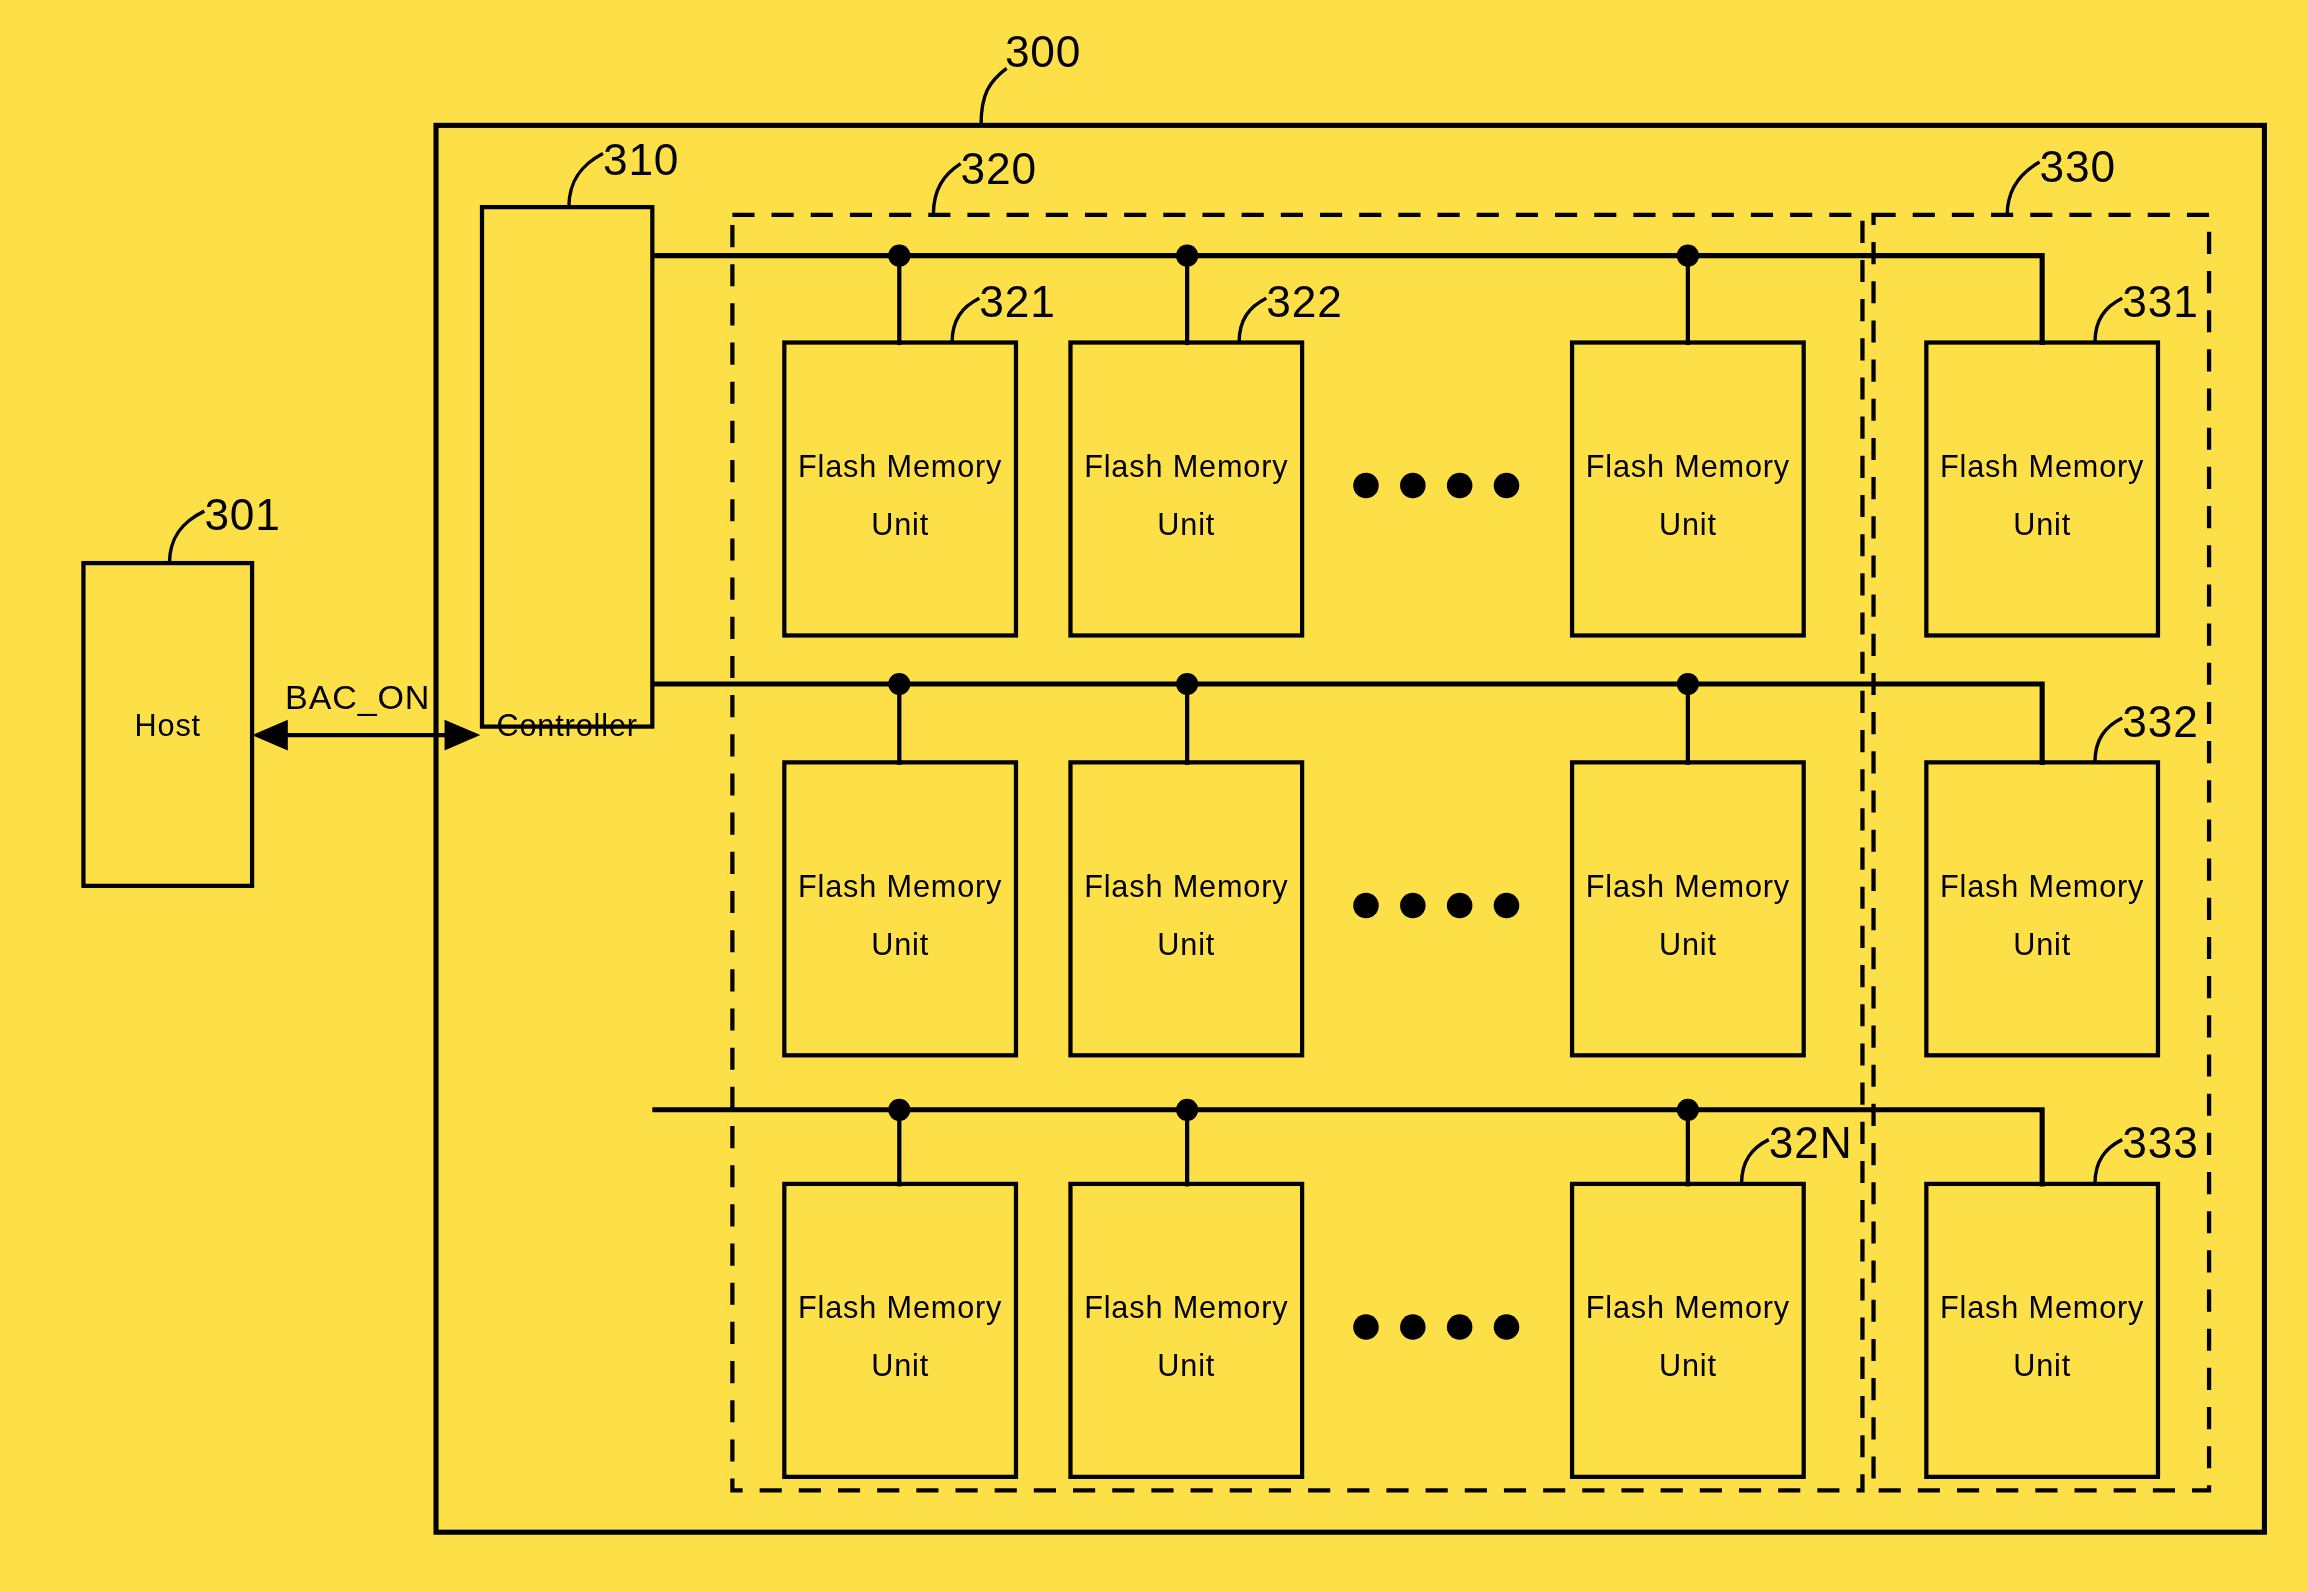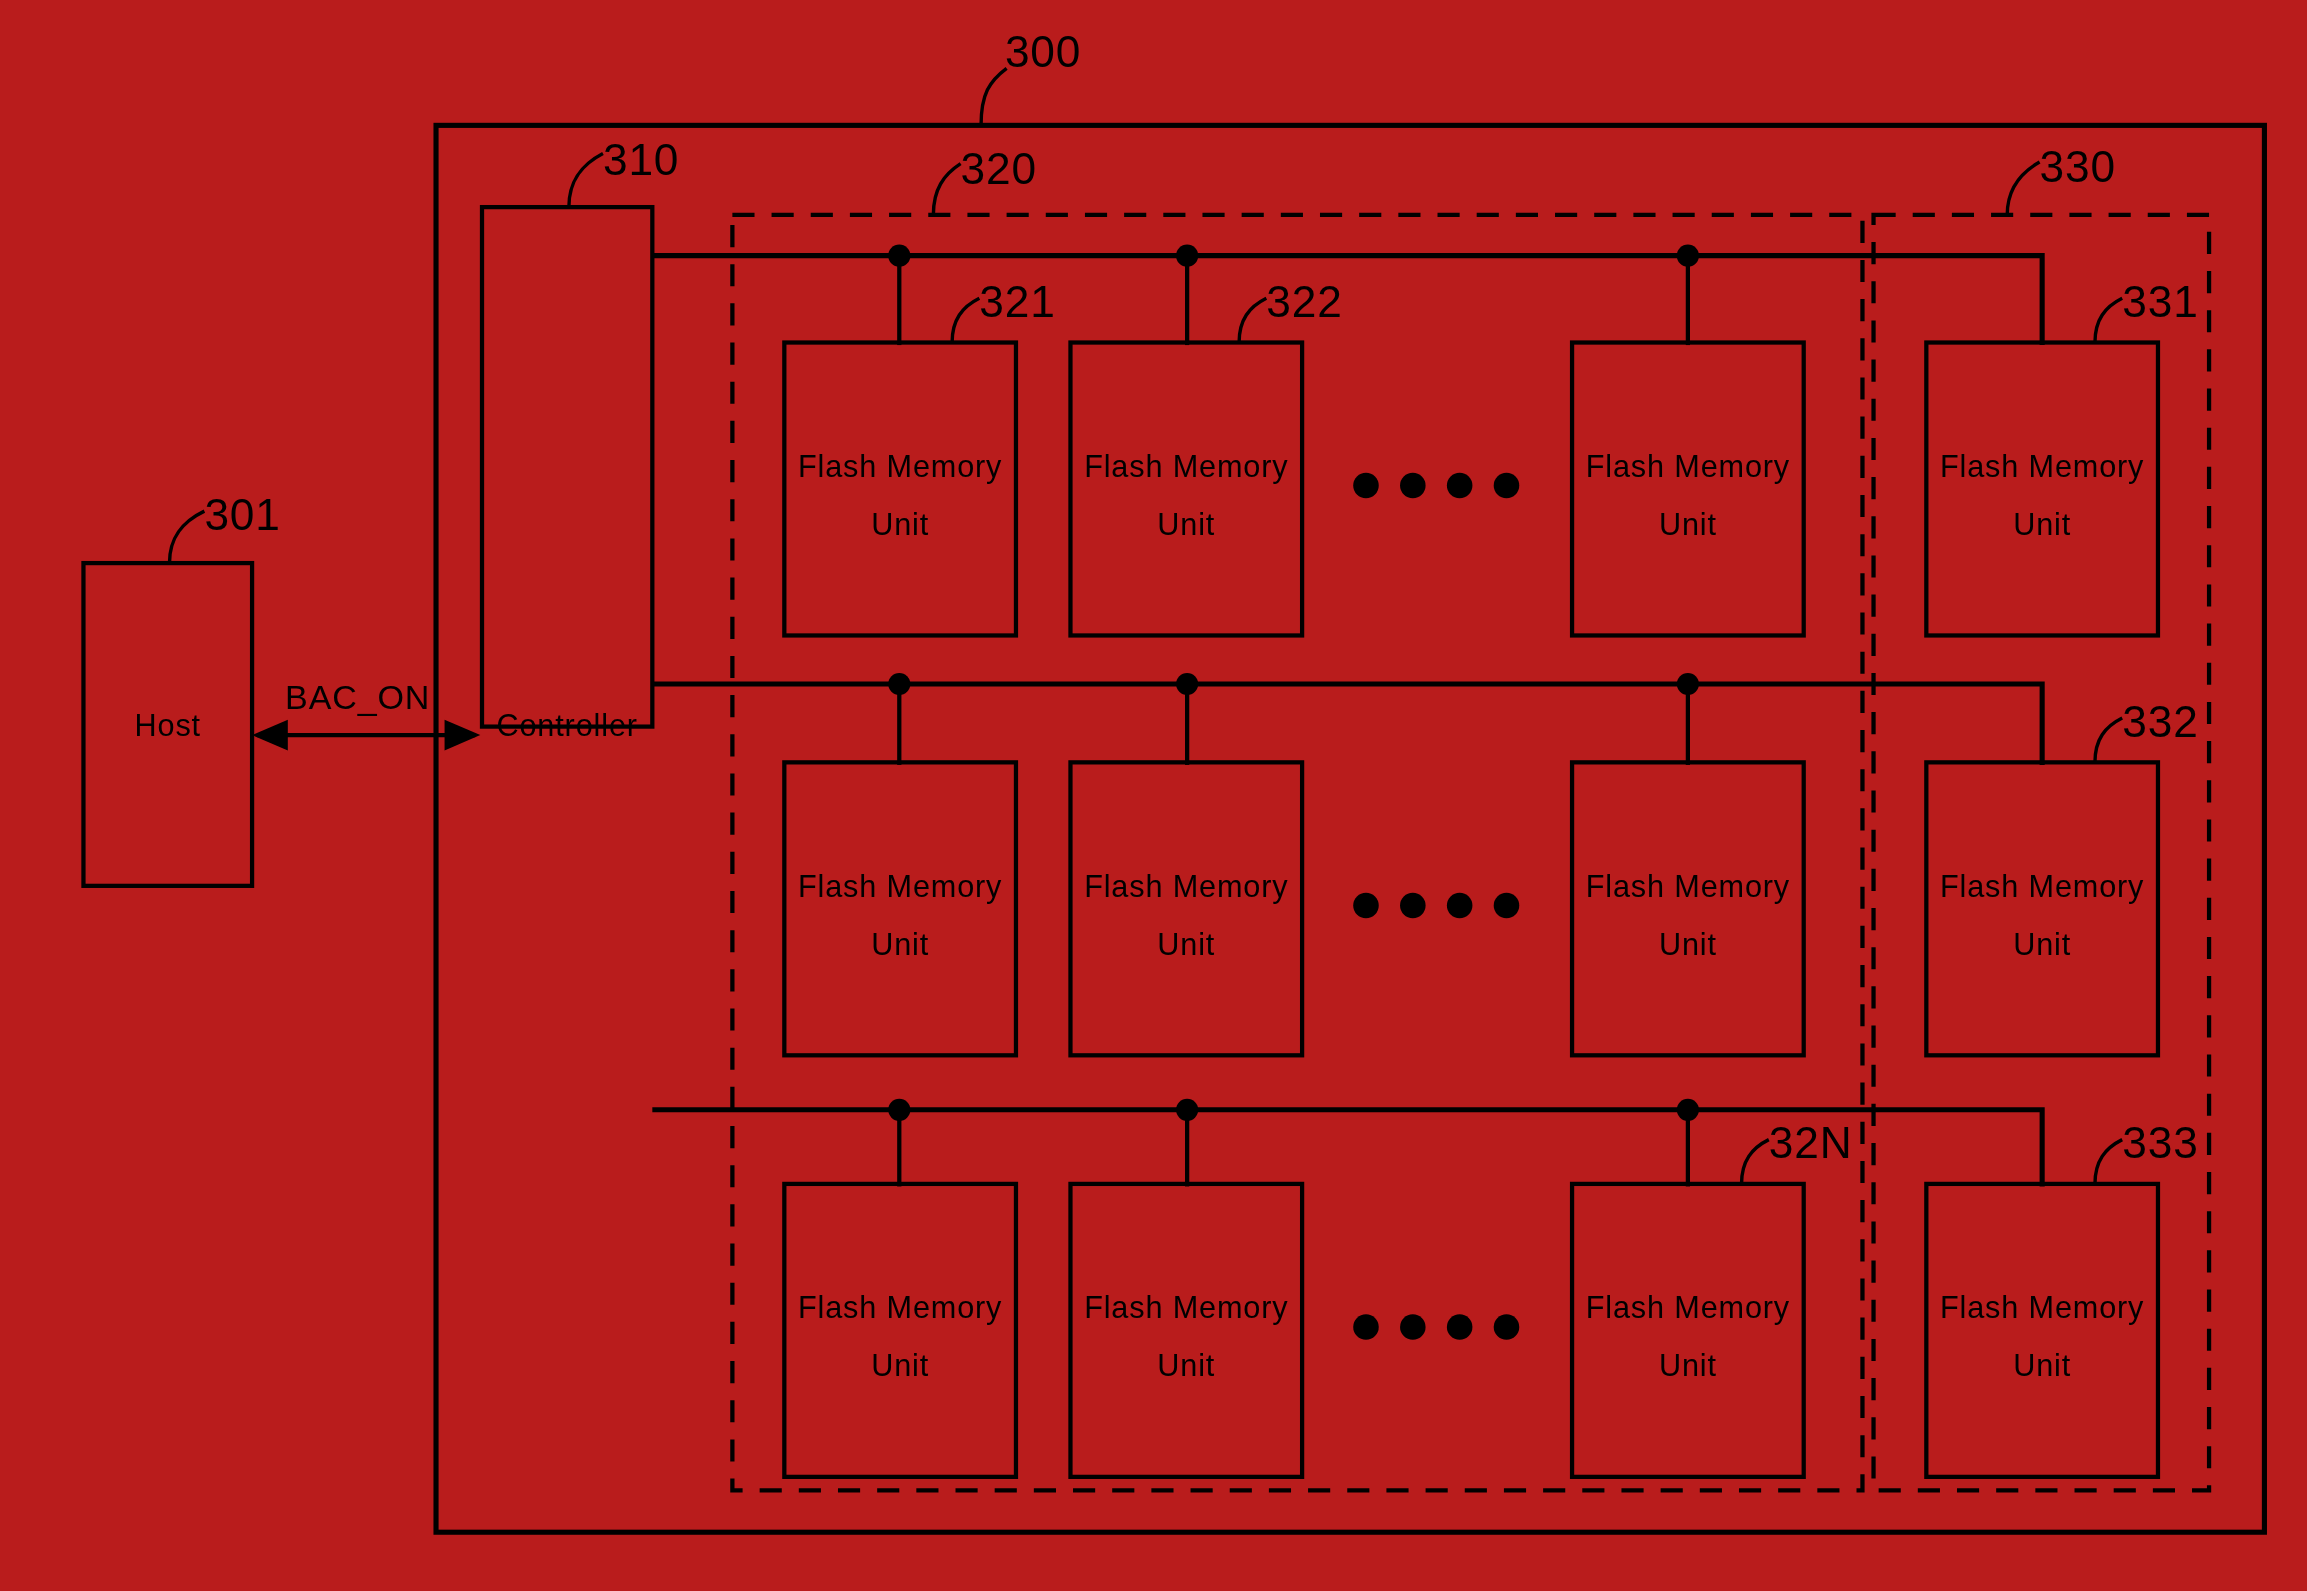--- a/index.html
+++ b/index.html
@@ -7,21 +7,21 @@
     padding: 0;
     background: #ffffff;
   }
   body {
     font-family: "Liberation Sans", sans-serif;
   }
   #stage {
     position: relative;
     width: 2307px;
     height: 1592px;
-    background: #b91c1c;
+    background: #fde047;
     overflow: hidden;
   }
   #diagram-svg {
     position: absolute;
     left: 0;
     top: 0;
     width: 2307px;
     height: 1592px;
   }
   .solid-box {

